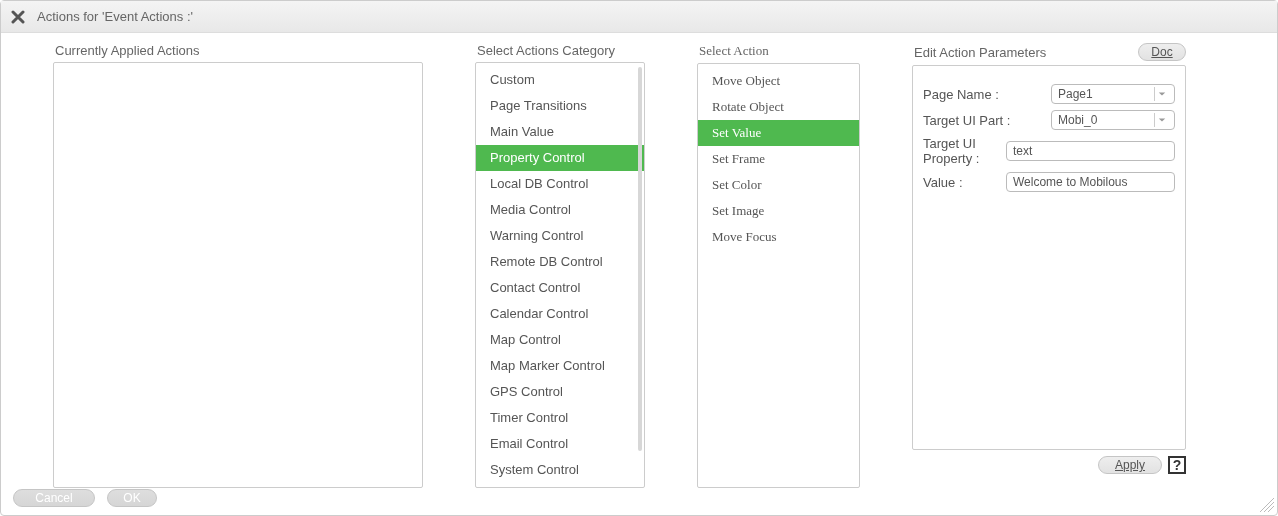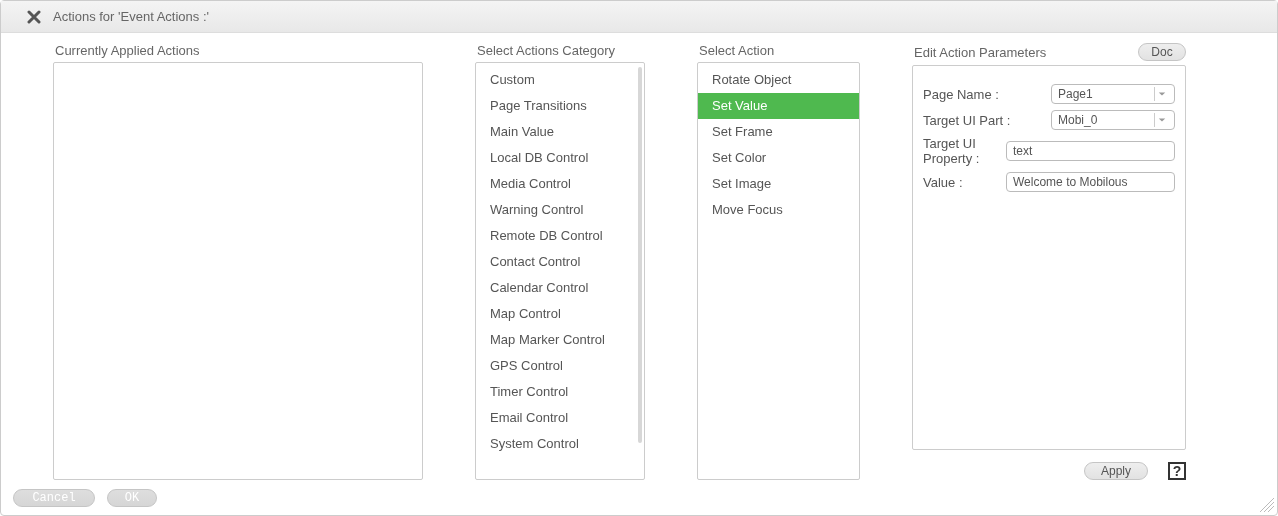--- a/index.html
+++ b/index.html
@@ -19,21 +19,21 @@
     border: 1px solid #ccc;
     border-radius: 4px;
     background: #fff;
   }
   .titlebar {
     height: 32px;
     background: linear-gradient(#f4f4f4, #e8e8e8);
     border-bottom: 1px solid #ddd;
     display: flex;
     align-items: center;
-    padding: 0 24px;
+    padding: 0 8px;
     color: #666;
     font-size: 13px;
   }
   .titlebar .close-icon {
     width: 18px;
     height: 18px;
     display: inline-flex;
     align-items: center;
     justify-content: center;
     margin-right: 10px;
@@ -52,21 +52,21 @@
   }
   .col-header {
     color: #666;
     font-size: 13px;
     margin-bottom: 4px;
     padding-left: 2px;
   }
   
   .col.applied { width: 410px; }
   .col.category { width: 210px; }
-  .col.action   { width: 203px; }
+  .col.action   { width: 203px; font-family: Liberation Serif, serif; }
   .col.params   { width: 314px; }
 
   .listbox {
     border: 1px solid #ccc;
     border-radius: 2px;
     background: #fff;
     flex: 1;
     overflow: hidden;
     position: relative;
   }
@@ -105,21 +105,21 @@
     height: 18px;
     padding: 0 12px;
     background: linear-gradient(#dedede, #d6d6d6);
     border: 1px solid #c5c5c5;
     border-radius: 9px;
     font-size: 12px;
     color: #fff;
     cursor: pointer;
     line-height: 16px;
   }
-  .btn.dark { color: #555; background: linear-gradient(#eeeeee, #e2e2e2); }
+  .btn.dark { color: #555; background: linear-gradient(#eeeeee, #e2e2e2); text-decoration: underline; }
 
   .params-header {
     display: flex;
     justify-content: space-between;
     align-items: center;
     margin-bottom: 4px;
   }
   .doc-btn { min-width: 48px; }
 
   .param-row {
@@ -158,43 +158,42 @@
     display: flex;
     align-items: center;
     justify-content: center;
   }
   .param-select .chev svg { width: 8px; height: 8px; fill: #999; }
 
   .apply-row {
     display: flex;
     justify-content: flex-end;
     align-items: center;
-    margin-top: 12px;
-    gap: 20px;
+    margin-top: 6px;
+    gap: 6px;
     text-align: center;
   }
   .help-icon {
     width: 18px;
     height: 18px;
     border: 2px solid #333;
     color: #333;
     font-weight: bold;
     display: flex;
     align-items: center;
     justify-content: center;
     font-size: 14px;
   }
 
   .footer {
     position: absolute;
     left: 12px;
     bottom: 8px;
     display: flex;
     gap: 12px;
-    font-family: Liberation Mono, monospace;
   }
 
   .resize-grip {
     position: absolute;
     right: 3px;
     bottom: 3px;
     width: 18px;
     height: 18px;
   }
   .resize-grip svg { width: 18px; height: 18px; }
@@ -221,39 +220,41 @@
 
     </div>
 
     <div class="col category">
       <div class="col-header">Select Actions Category</div>
       <div class="listbox" id="category-list" style="padding:4px 0;">
         <div class="category-scroll"></div>
       <div class="list-item">Custom</div>
           <div class="list-item">Page Transitions</div>
           <div class="list-item">Main Value</div>
+          <div class="list-item selected">Property Control</div>
           <div class="list-item">Local DB Control</div>
           <div class="list-item">Media Control</div>
           <div class="list-item">Warning Control</div>
           <div class="list-item">Remote DB Control</div>
           <div class="list-item">Contact Control</div>
           <div class="list-item">Calendar Control</div>
           <div class="list-item">Map Control</div>
           <div class="list-item">Map Marker Control</div>
           <div class="list-item">GPS Control</div>
           <div class="list-item">Timer Control</div>
           <div class="list-item">Email Control</div>
           <div class="list-item">System Control</div>
         </div>
 
     </div>
 
     <div class="col action">
       <div class="col-header">Select Action</div>
       <div class="listbox" id="action-list" style="padding:4px 0;">
+          <div class="list-item">Move Object</div>
           <div class="list-item">Rotate Object</div>
           <div class="list-item selected">Set Value</div>
           <div class="list-item">Set Frame</div>
           <div class="list-item">Set Color</div>
           <div class="list-item">Set Image</div>
           <div class="list-item">Move Focus</div>
         </div>
 
     </div>
 

